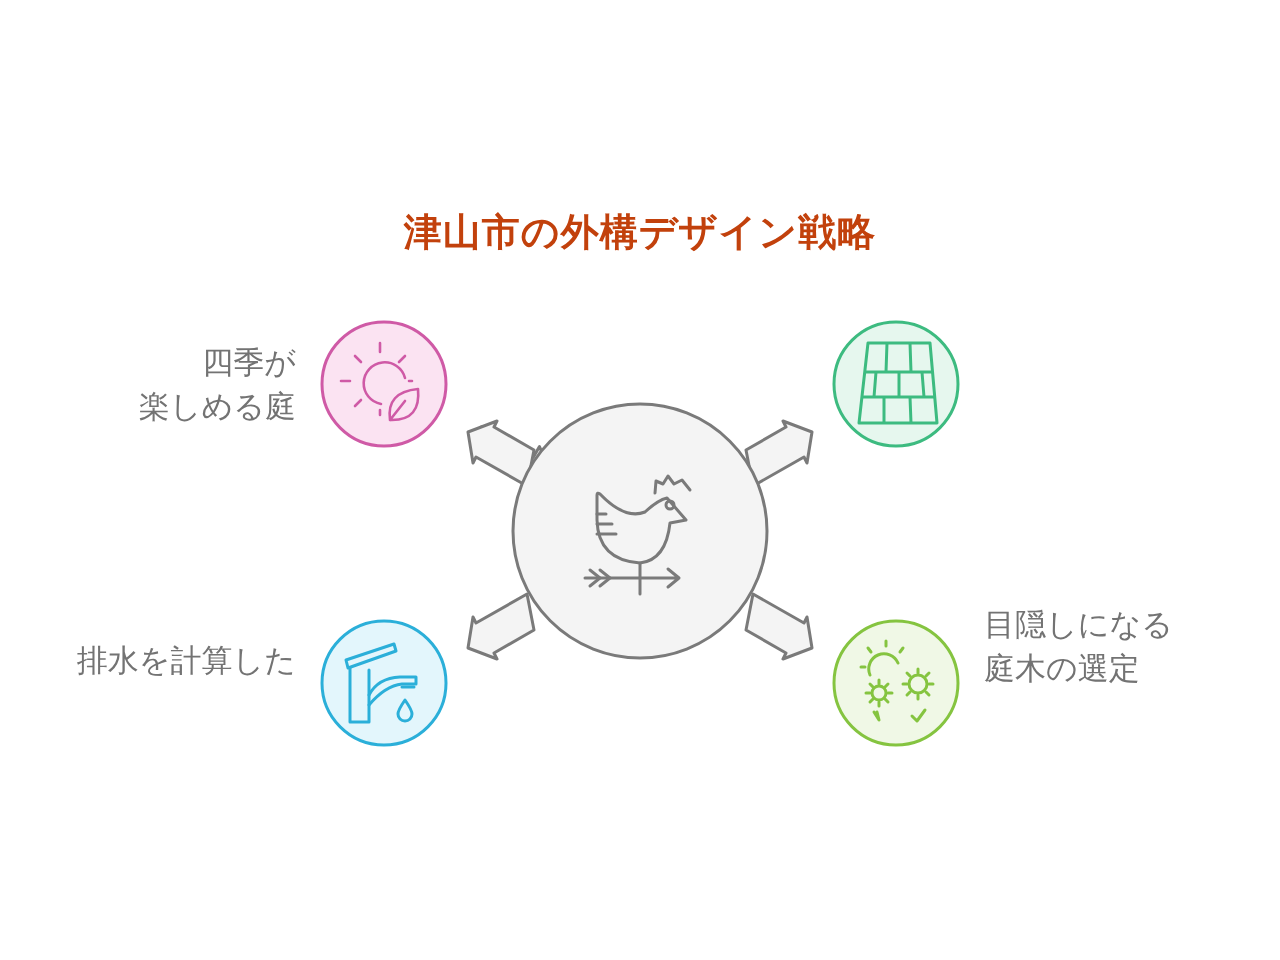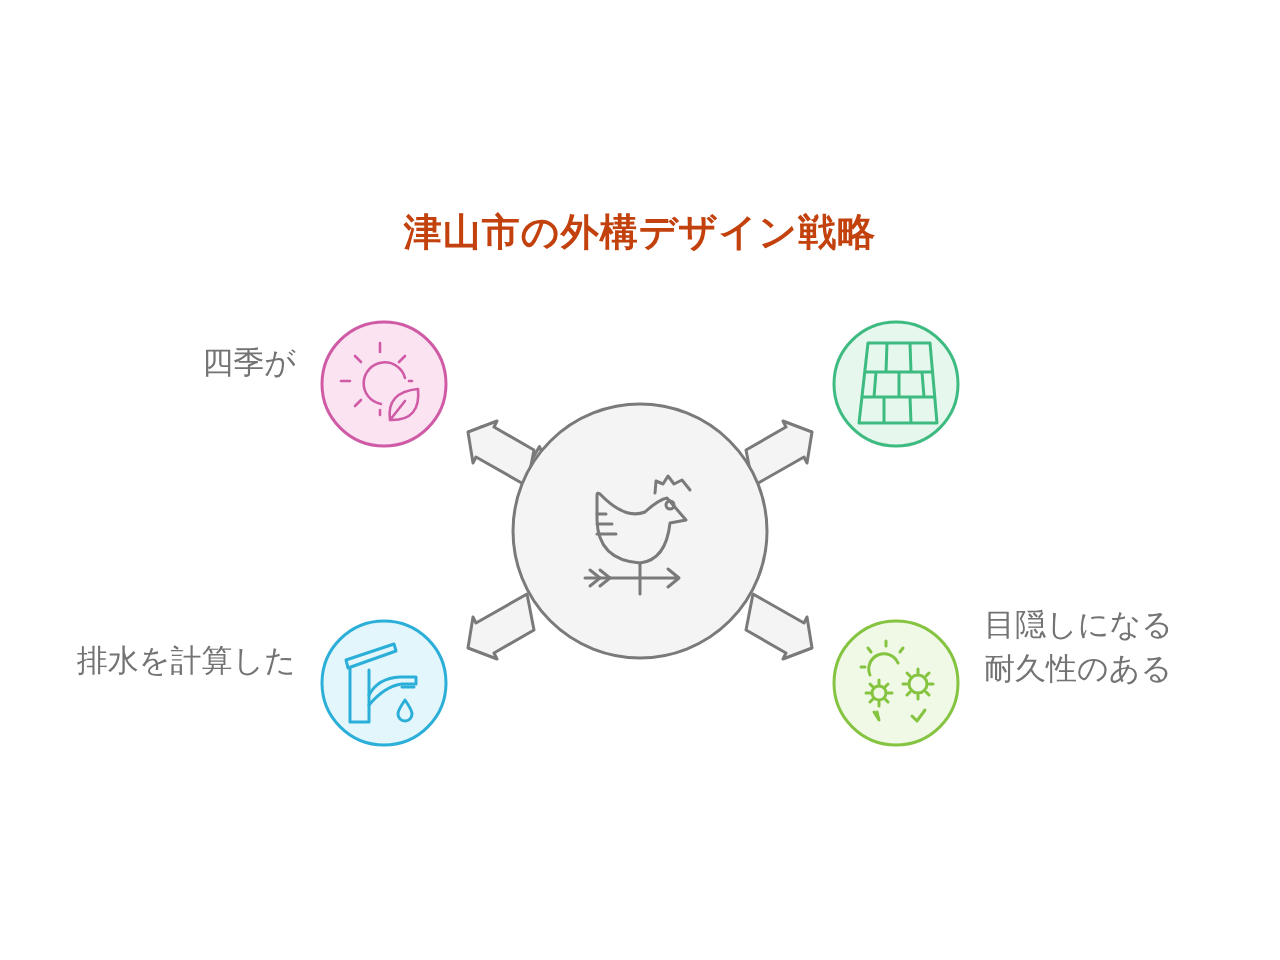--- a/index.html
+++ b/index.html
@@ -75,22 +75,23 @@
     <circle cx="879" cy="693" r="7"></circle>
     <path d="M879,680 L879,684 M879,702 L879,706 M866,693 L870,693 M888,693 L892,693 M870,684 L873,687 M888,684 L885,687 M870,702 L873,699 M888,702 L885,699"></path>
     <circle cx="918" cy="684" r="9"></circle>
     <path d="M918,669 L918,673 M918,695 L918,699 M903,684 L907,684 M929,684 L933,684 M907,673 L910,676 M929,673 L926,676 M907,695 L910,692 M929,695 L926,692"></path>
     <path d="M874,712 L879,720 L877,712 M912,716 L917,721 L925,710"></path>
   </g>
 </svg>
 
 <div class="label left" style="right:984px; top:340px;">
   <span>四季が</span>
+  <span>楽しめる庭</span>
 </div>
 <div class="label right" style="left:984px; top:340px;">
 </div>
 <div class="label left" style="right:984px; top:638px;">
   <span>排水を計算した</span>
 </div>
 <div class="label right" style="left:984px; top:602px;">
   <span>目隠しになる</span>
-  <span>耐久性のある</span>
+  <span>庭木の選定</span>
 </div>
 
 </body></html>

